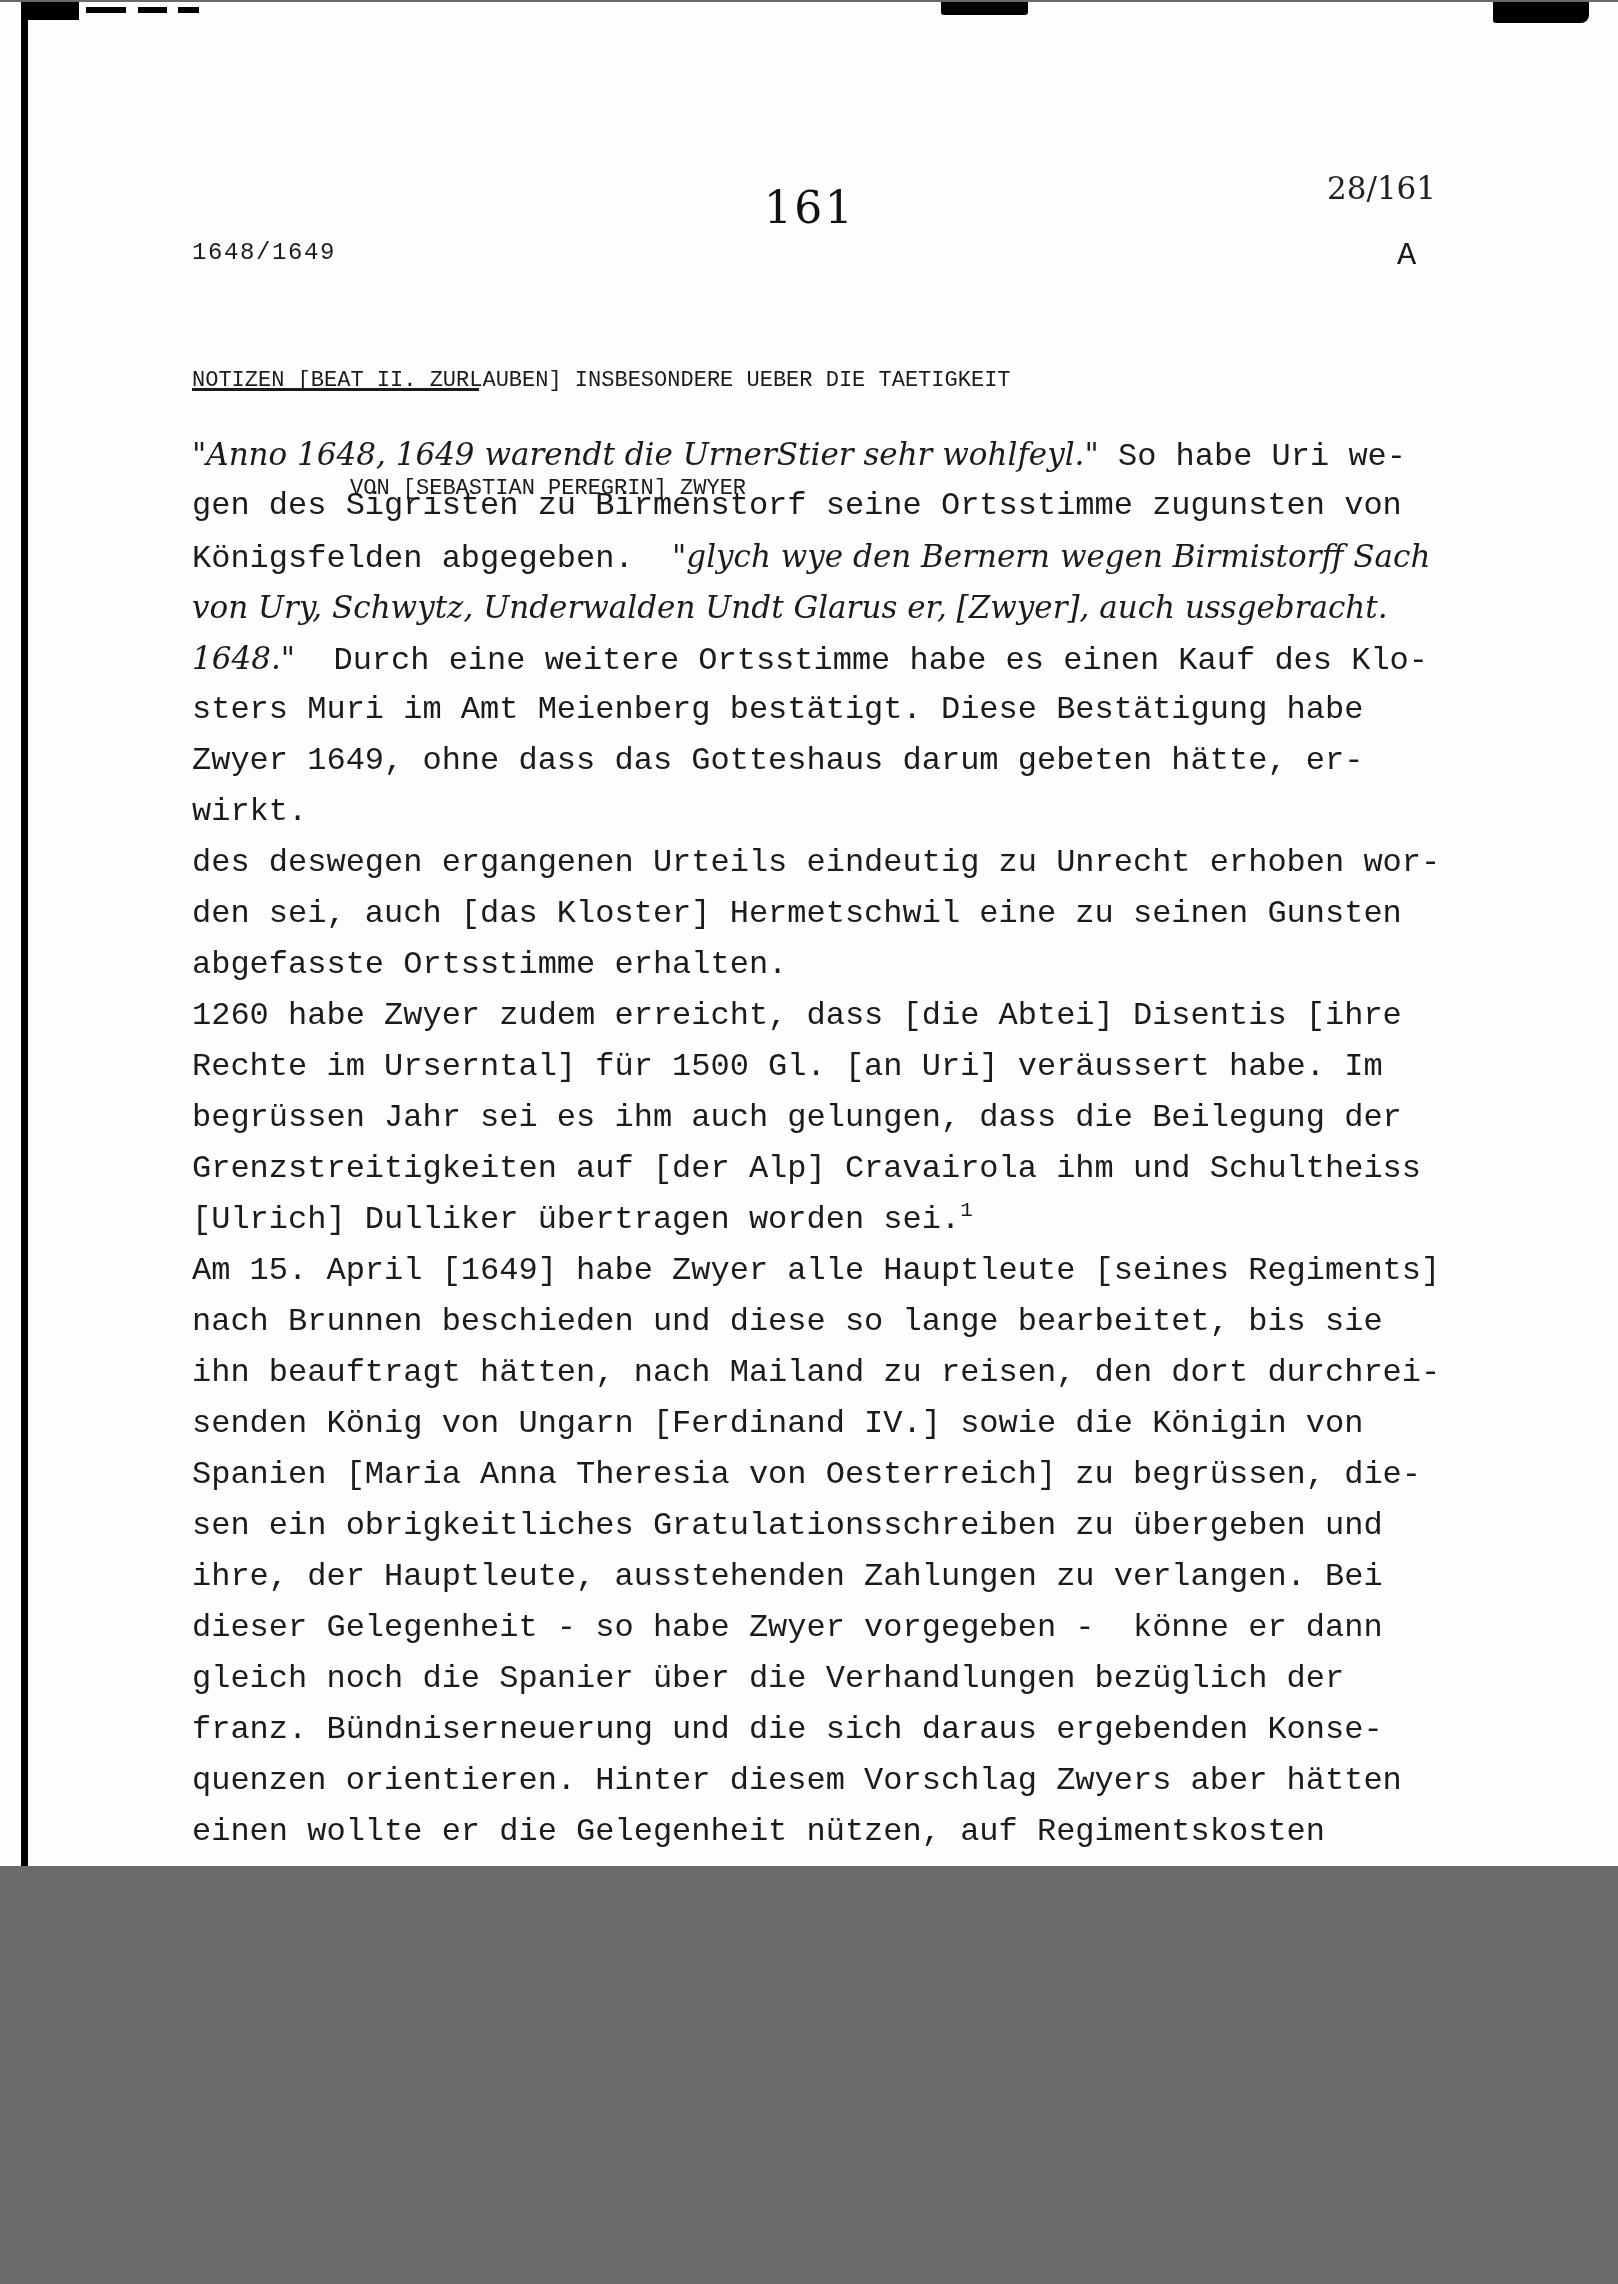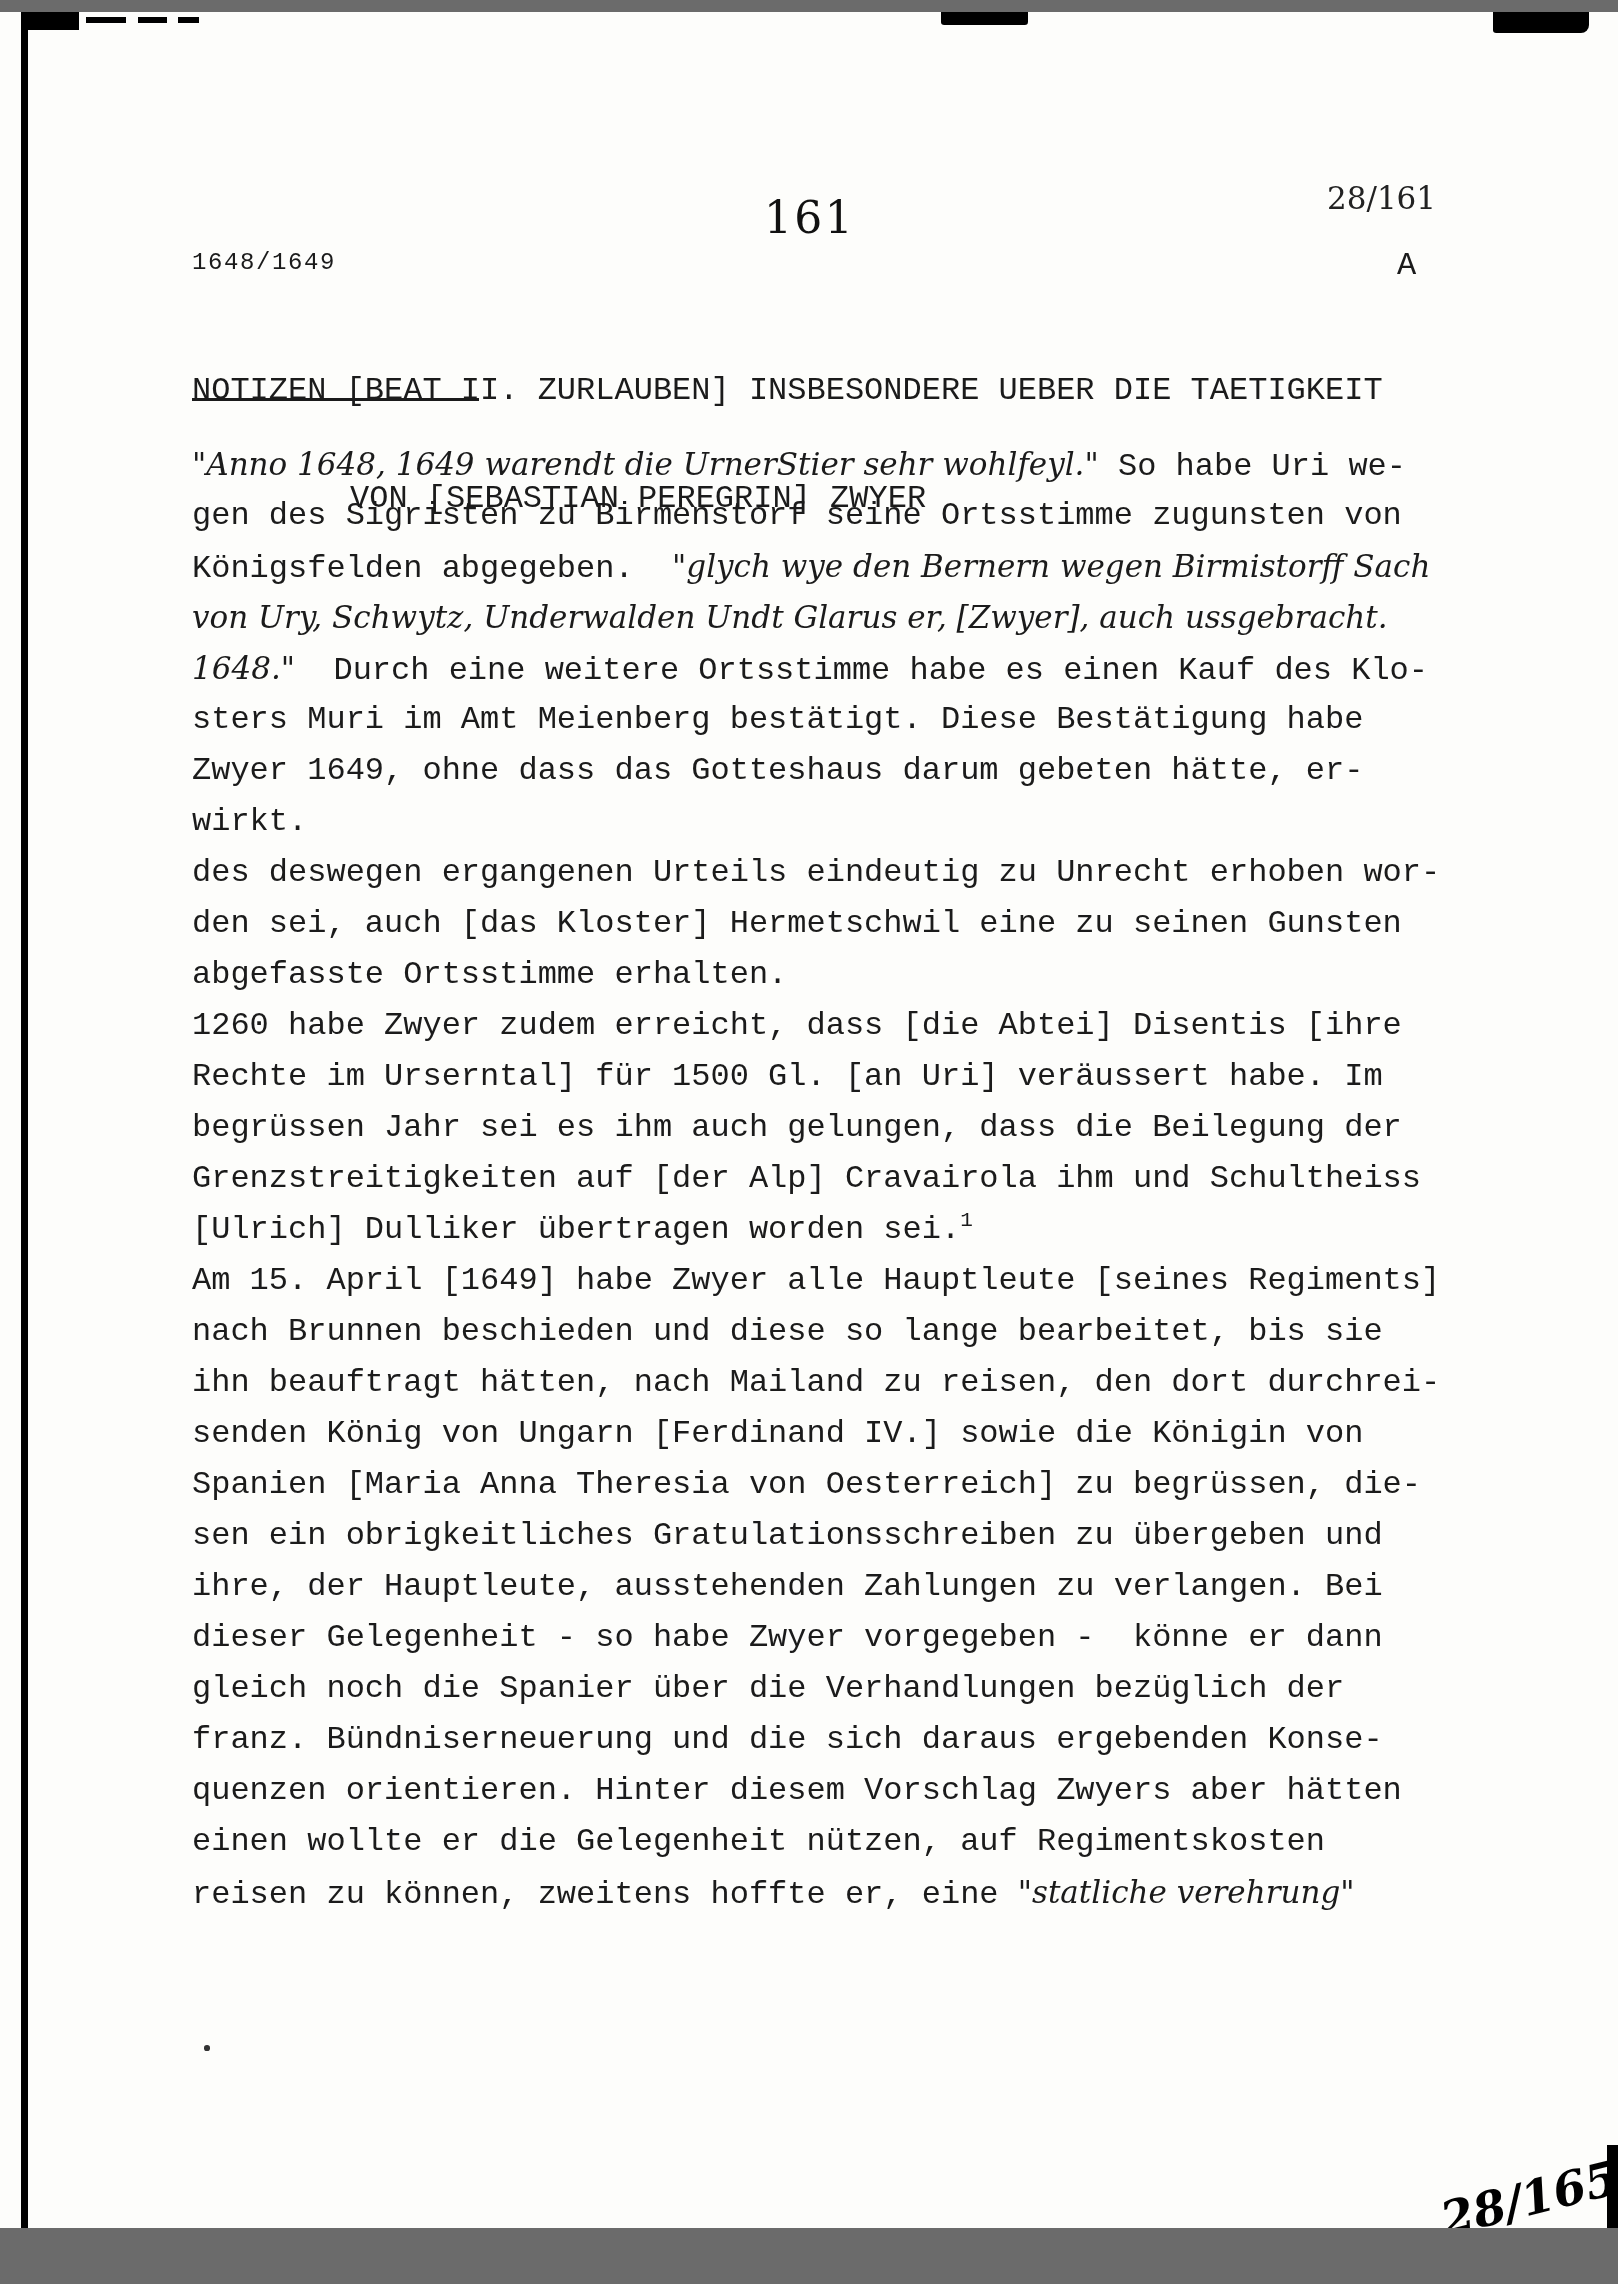--- a/index.html
+++ b/index.html
@@ -1,19 +1,19 @@
 <!DOCTYPE html>
 <html style="font-size:13px"><head>
 <meta charset="utf-8">
 <style>
   html,body { margin:0; padding:0; background:#6b6b6b; }
   .page {
     position:relative;
-    width:1619px; height:2216px;
-    margin:12px auto;
+    width:1619px; height:1864px;
+    margin:2px auto;
     background:#fdfdfb;
     color:#1b1b1b;
     overflow:hidden;
     font-family:"Liberation Mono", monospace;
   }
 
   
   .artifact { position:absolute; background:#000; }
   .left-bar    { left:21px; top:0; width:6.5px; height:2266px; }
   .tl-block    { left:21px; top:0; width:58px; height:18px; }
@@ -41,21 +41,21 @@
   .date-heading {
     position:absolute; top:237px; left:192px;
     font-size:24px; letter-spacing:1.6px;
   }
   .corner-letter {
     position:absolute; top:235px; left:1397px;
     font-size:32px;
   }
   .title {
     position:absolute; top:289px; left:192px;
-    font-size:32px; line-height:36px; white-space:pre;
+    font-size:22px; line-height:36px; white-space:pre;
   }
   .title .t2 { padding-left:158px; }
   .title-rule {
     position:absolute; top:386px; left:192px;
     width:287px; height:3.2px; background:#1b1b1b;
   }
 
   
   .body-text { position:absolute; top:427px; left:192px; }
   .line {

